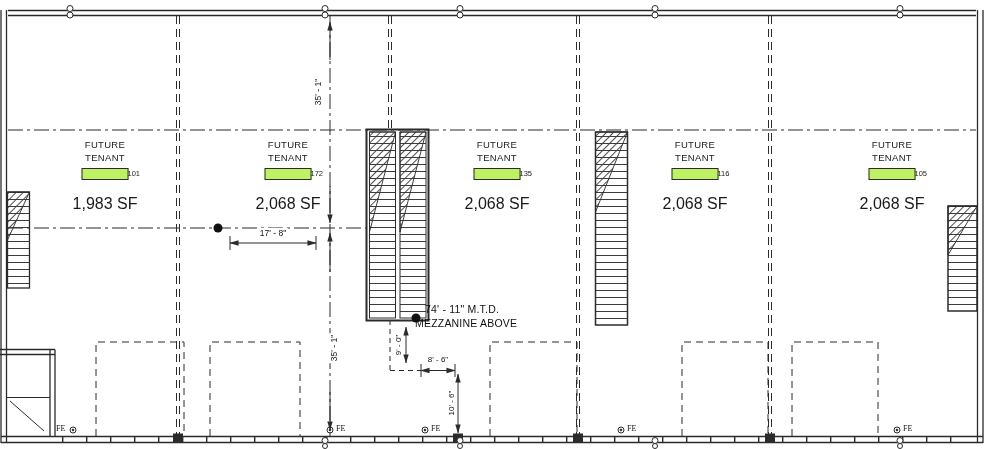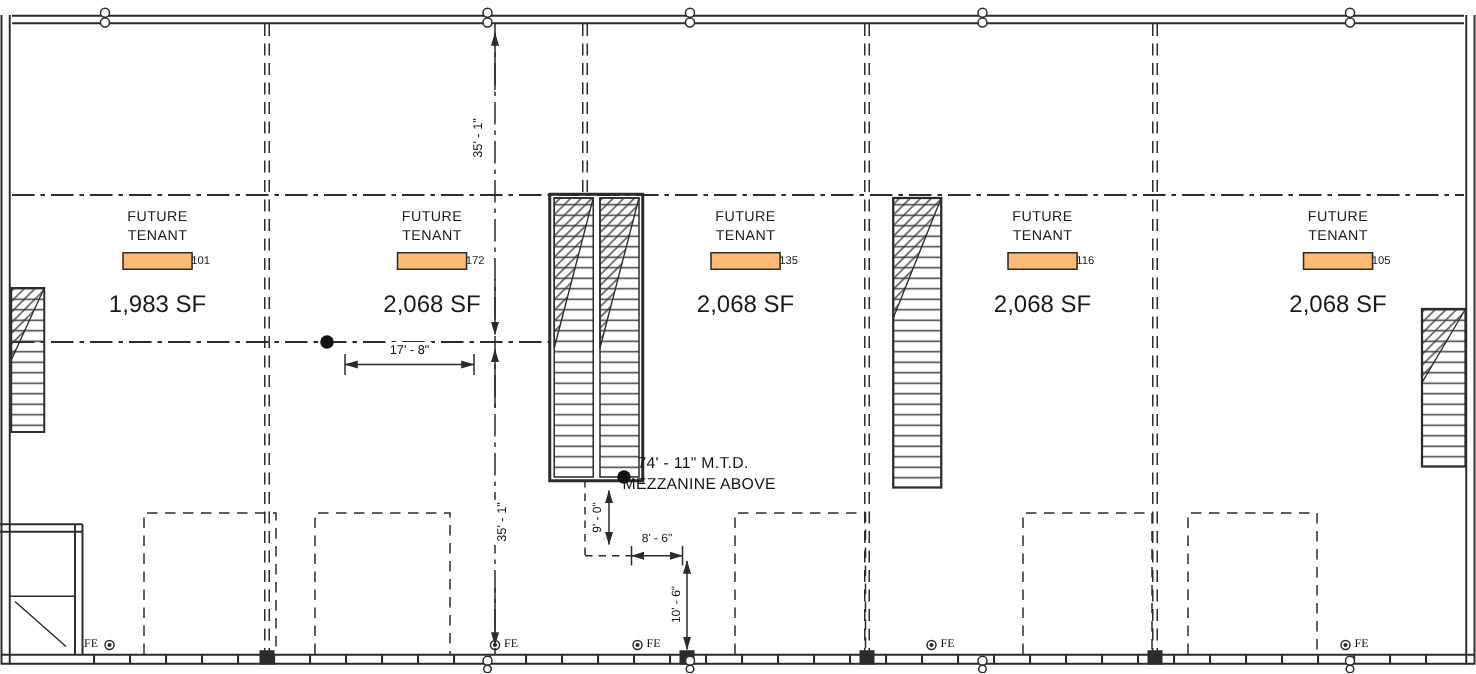--- a/index.html
+++ b/index.html
@@ -1,21 +1,21 @@
 <!DOCTYPE html>
 <html><head>
 <meta charset="utf-8">
 <style>
   * { margin:0; padding:0; box-sizing:border-box; }
   html,body { background:#ffffff; font-family:"Liberation Sans", sans-serif; }
   .plan { position:relative; width:984px; height:449px; background:#ffffff; overflow:hidden; color:#111; }
   .plan svg { position:absolute; left:0; top:0; }
   .tenant-label { position:absolute; transform:translateX(-50%); text-align:center; }
   .tn { font-size:9.5px; line-height:13px; letter-spacing:.3px; color:#1a1a1a; white-space:nowrap; }
-  .tag { margin:4px auto 0; width:30px; height:12px; line-height:10px; font-size:7.5px; border:1px solid #2b2b2b; color:#1a1a1a; background:#fdba74;padding-left:45px; }
+  .tag { margin:4px auto 0; width:30px; height:12px; line-height:10px; font-size:7.5px; border:1px solid #2b2b2b; color:#1a1a1a; background:#bef264;padding-left:45px; }
   .area { margin-top:15px; font-size:16px; color:#1a1a1a; white-space:nowrap; }
   .dim { position:absolute; font-size:8.5px; color:#111; white-space:nowrap; background:#fff; padding:0 2px; transform:translate(-50%,-50%); }
   .dim.rot { transform:translate(-50%,-50%) rotate(-90deg); }
   .dim.small { font-size:8px; }
   .note { position:absolute; font-size:10.5px; letter-spacing:.2px; color:#111; white-space:nowrap; }
   .fe { position:absolute; font-size:8px; color:#111; white-space:nowrap;font-family:Liberation Serif, serif; }
 </style>
 </head>
 <body>
 

